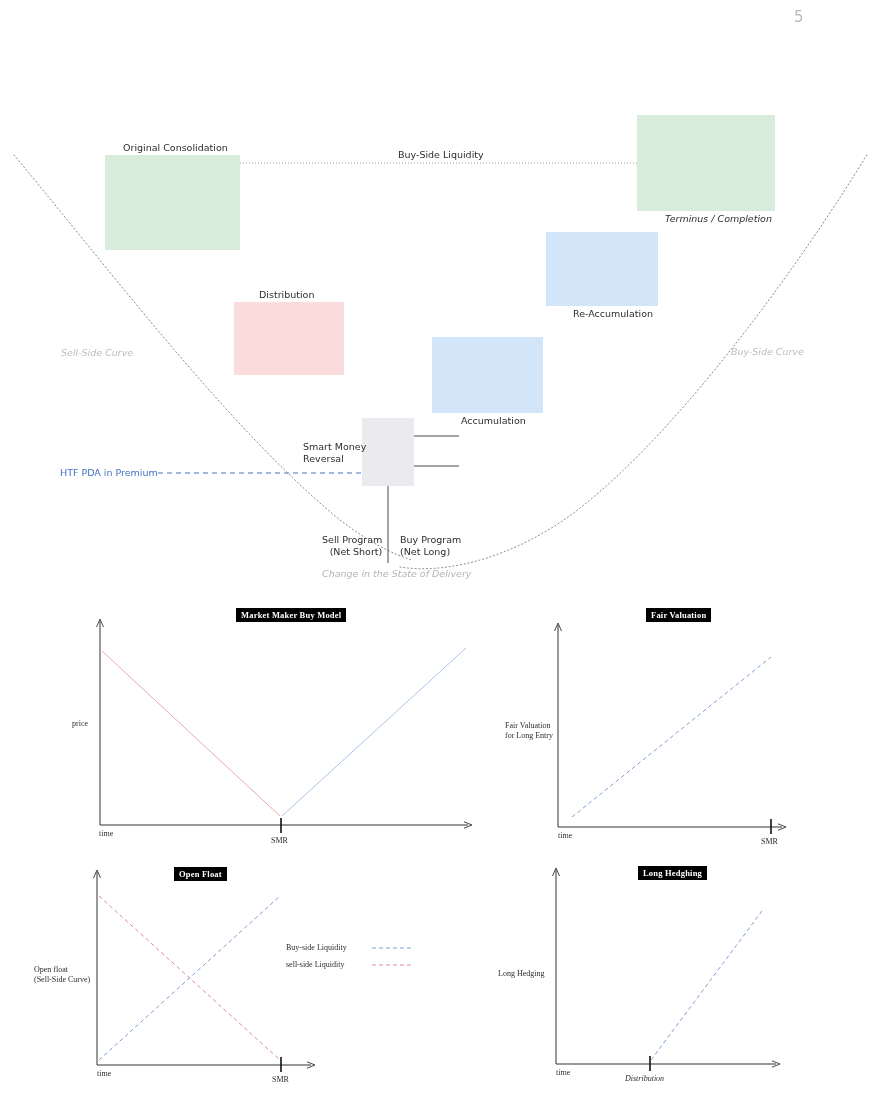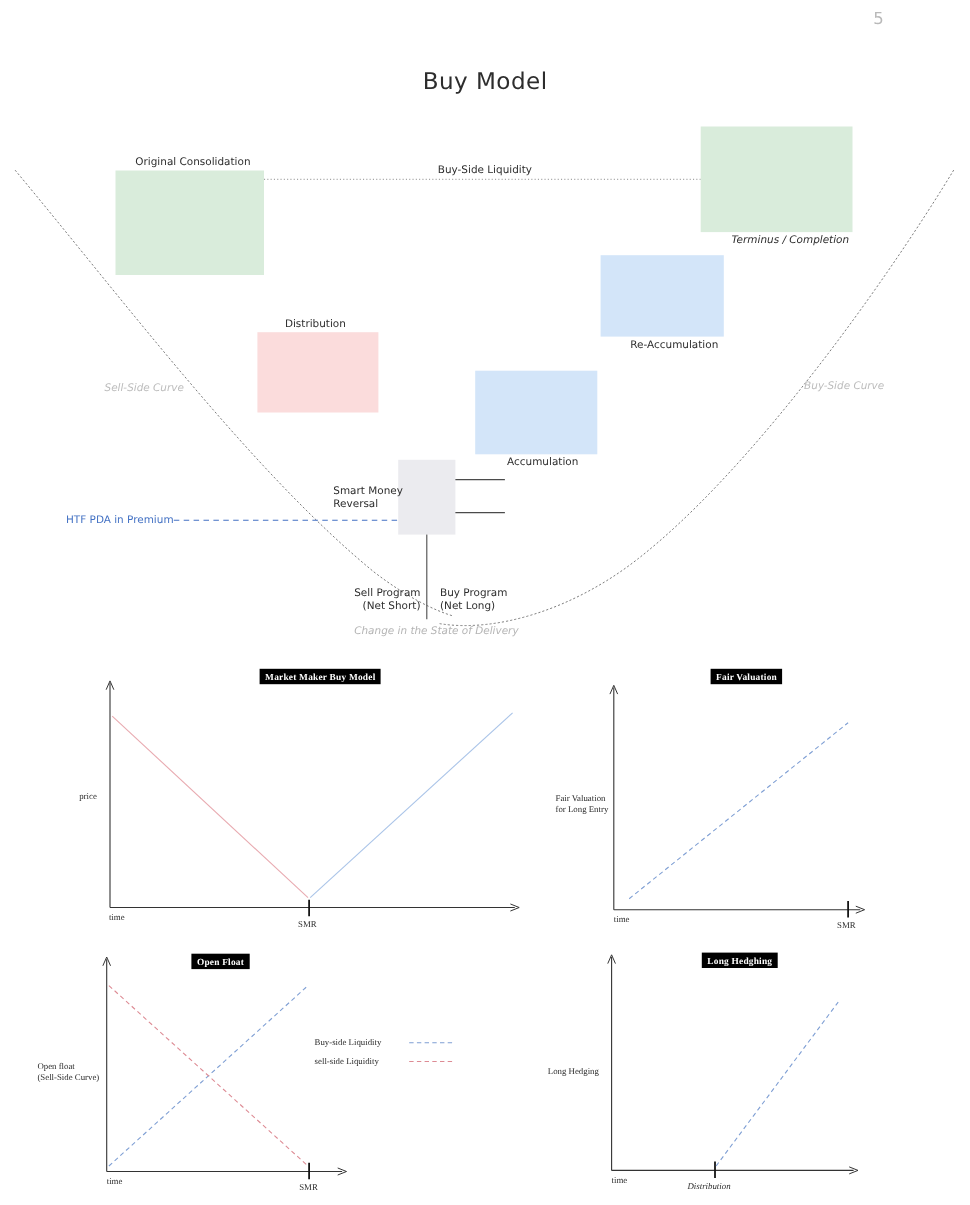--- a/index.html
+++ b/index.html
@@ -48,21 +48,20 @@
   .axis-lbl{position:absolute;font-size:8px;color:#2d2d2d;white-space:nowrap;line-height:1.3;}
   .axis-lbl.it{font-style:italic;}
   .legend-lbl{position:absolute;font-size:8px;color:#2d2d2d;white-space:nowrap;}
 </style>
 </head>
 <body>
 
 <div class="page">
 
   <div class="page-num">5</div>
-  <div class="slide-title">Buy Model</div>
 
   <div id="diagram">
 
     <svg width="882" height="490">
 
       <path d="M 14,55 C 110,170 230,330 340,420 C 370,443 395,455 412,460" fill="none" stroke="#6b6b6b" stroke-width="0.8" stroke-dasharray="1.2 2.6" stroke-linecap="round"></path>
 
       <path d="M 400,467 C 450,475 520,455 580,408 C 680,330 800,165 868,53" fill="none" stroke="#6b6b6b" stroke-width="0.8" stroke-dasharray="1.2 2.6" stroke-linecap="round"></path>
 
       <line x1="240" y1="63" x2="637" y2="63" stroke="#808080" stroke-width="0.8" stroke-dasharray="1 2"></line>
@@ -87,21 +86,21 @@
     <div class="lbl" style="left:398px;top:49px;">Buy-Side Liquidity</div>
 
     <div class="lbl" style="left:665px;top:113px;font-style:italic;">Terminus / Completion</div>
 
     <div class="lbl" style="left:573px;top:208px;text-align:right;">Re-Accumulation</div>
 
     <div class="lbl" style="left:259px;top:189px;">Distribution</div>
 
     <div class="lbl" style="left:461px;top:315px;">Accumulation</div>
 
-    <div class="lbl lbl-italic" style="left:61px;top:247px;margin-left:34px;">Sell-Side Curve</div>
+    <div class="lbl lbl-italic" style="left:61px;top:247px;">Sell-Side Curve</div>
 
     <div class="lbl lbl-italic" style="left:731px;top:246px;">Buy-Side Curve</div>
 
     <div class="lbl" style="left:303px;top:341px;">
       <span>Smart Money</span><br>
       <span>Reversal</span>
     </div>
 
     <div class="lbl lbl-blue" style="left:60px;top:367px;">HTF PDA in Premium</div>
 

